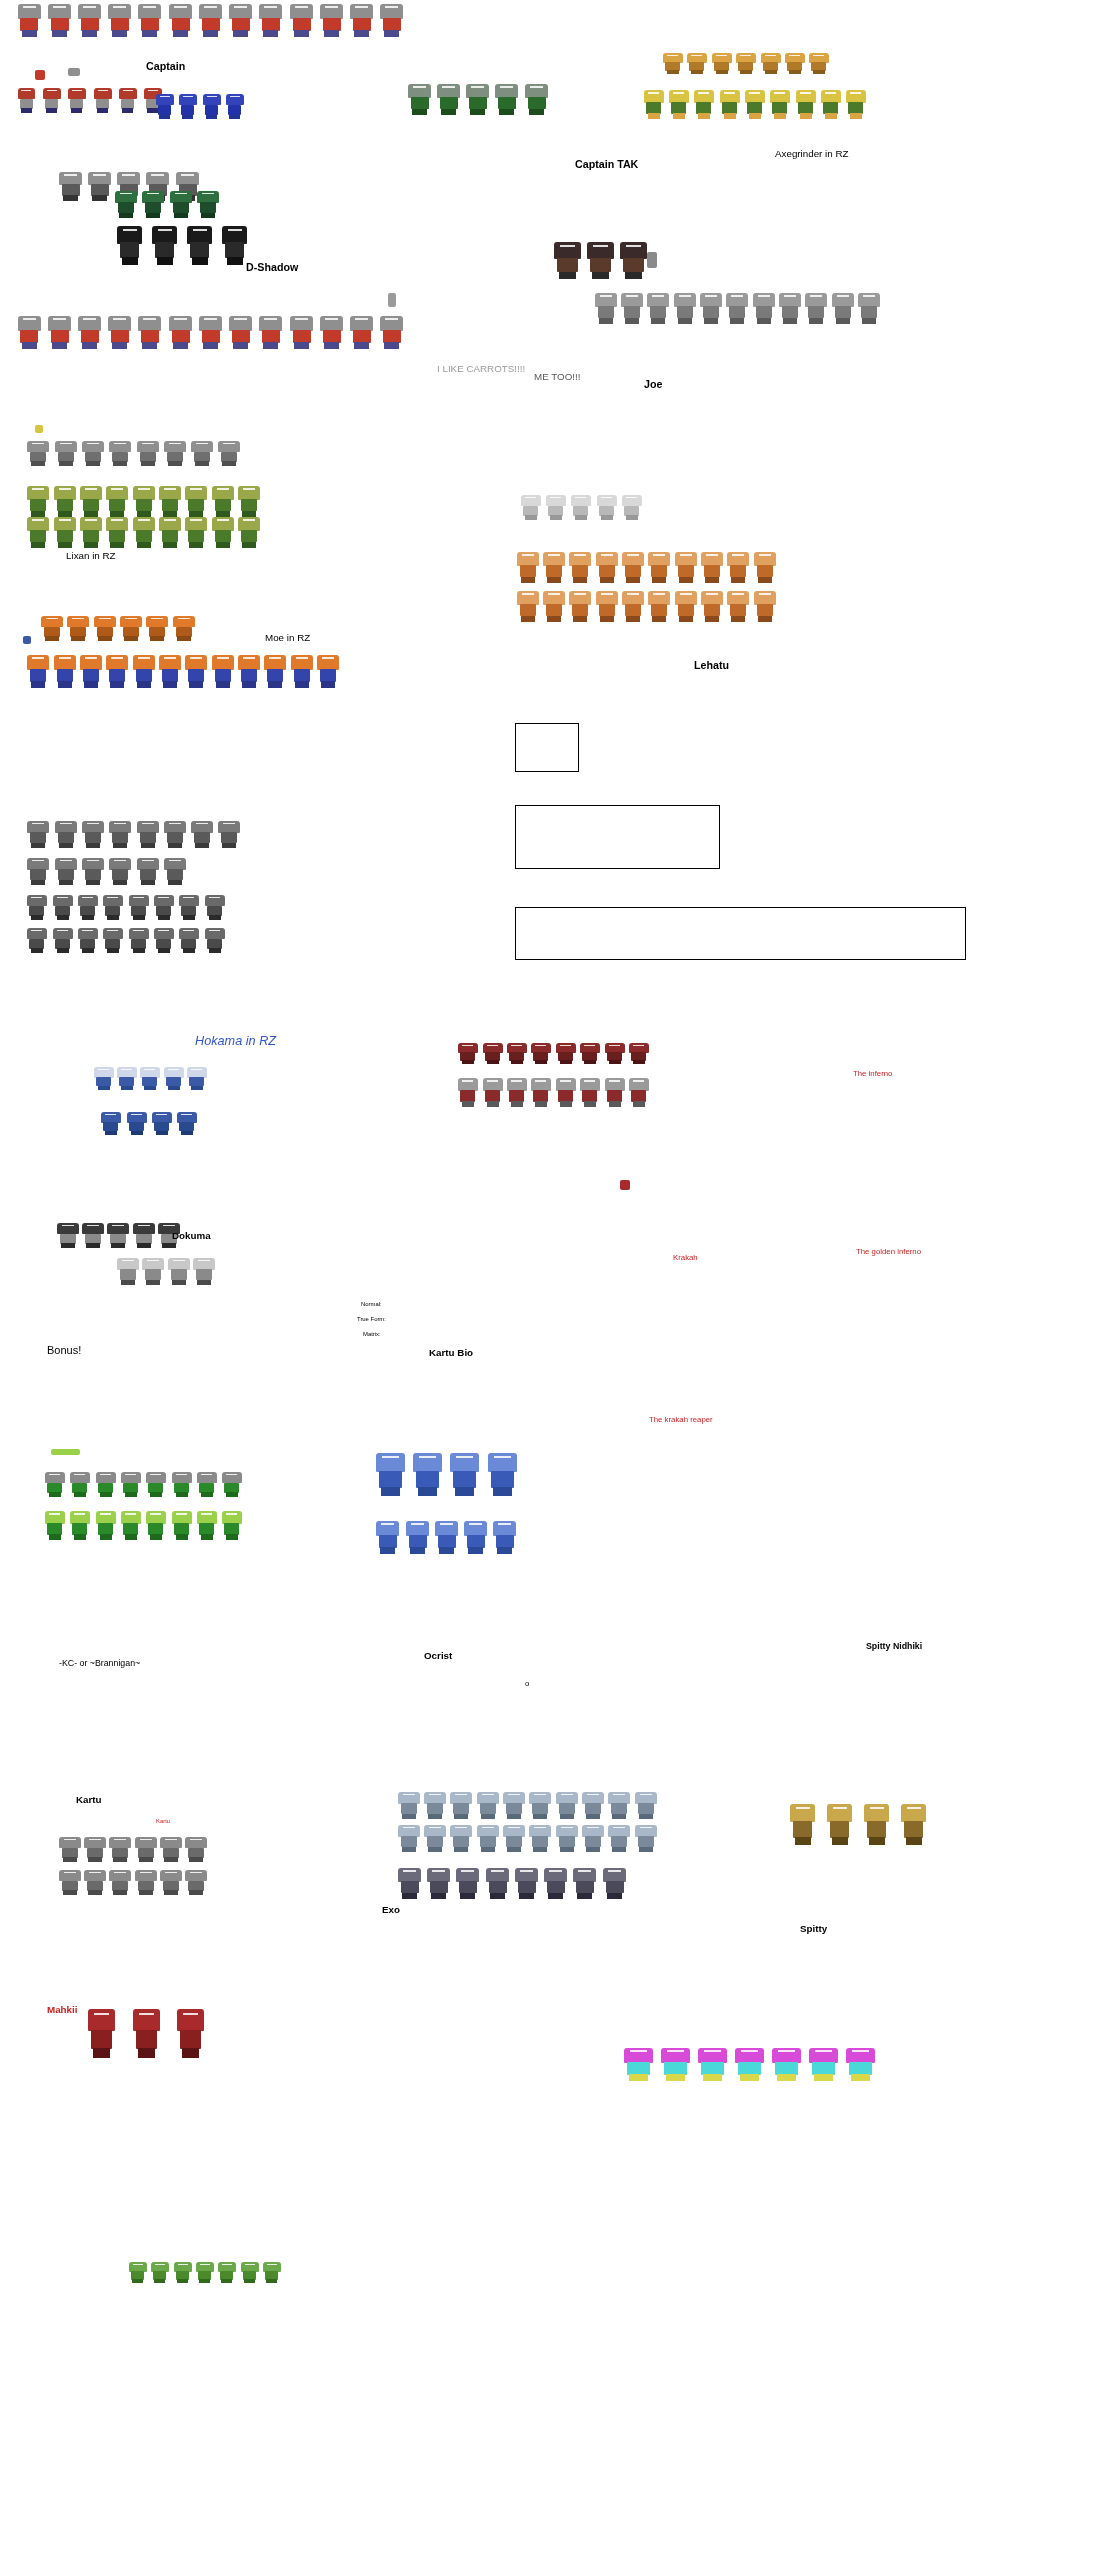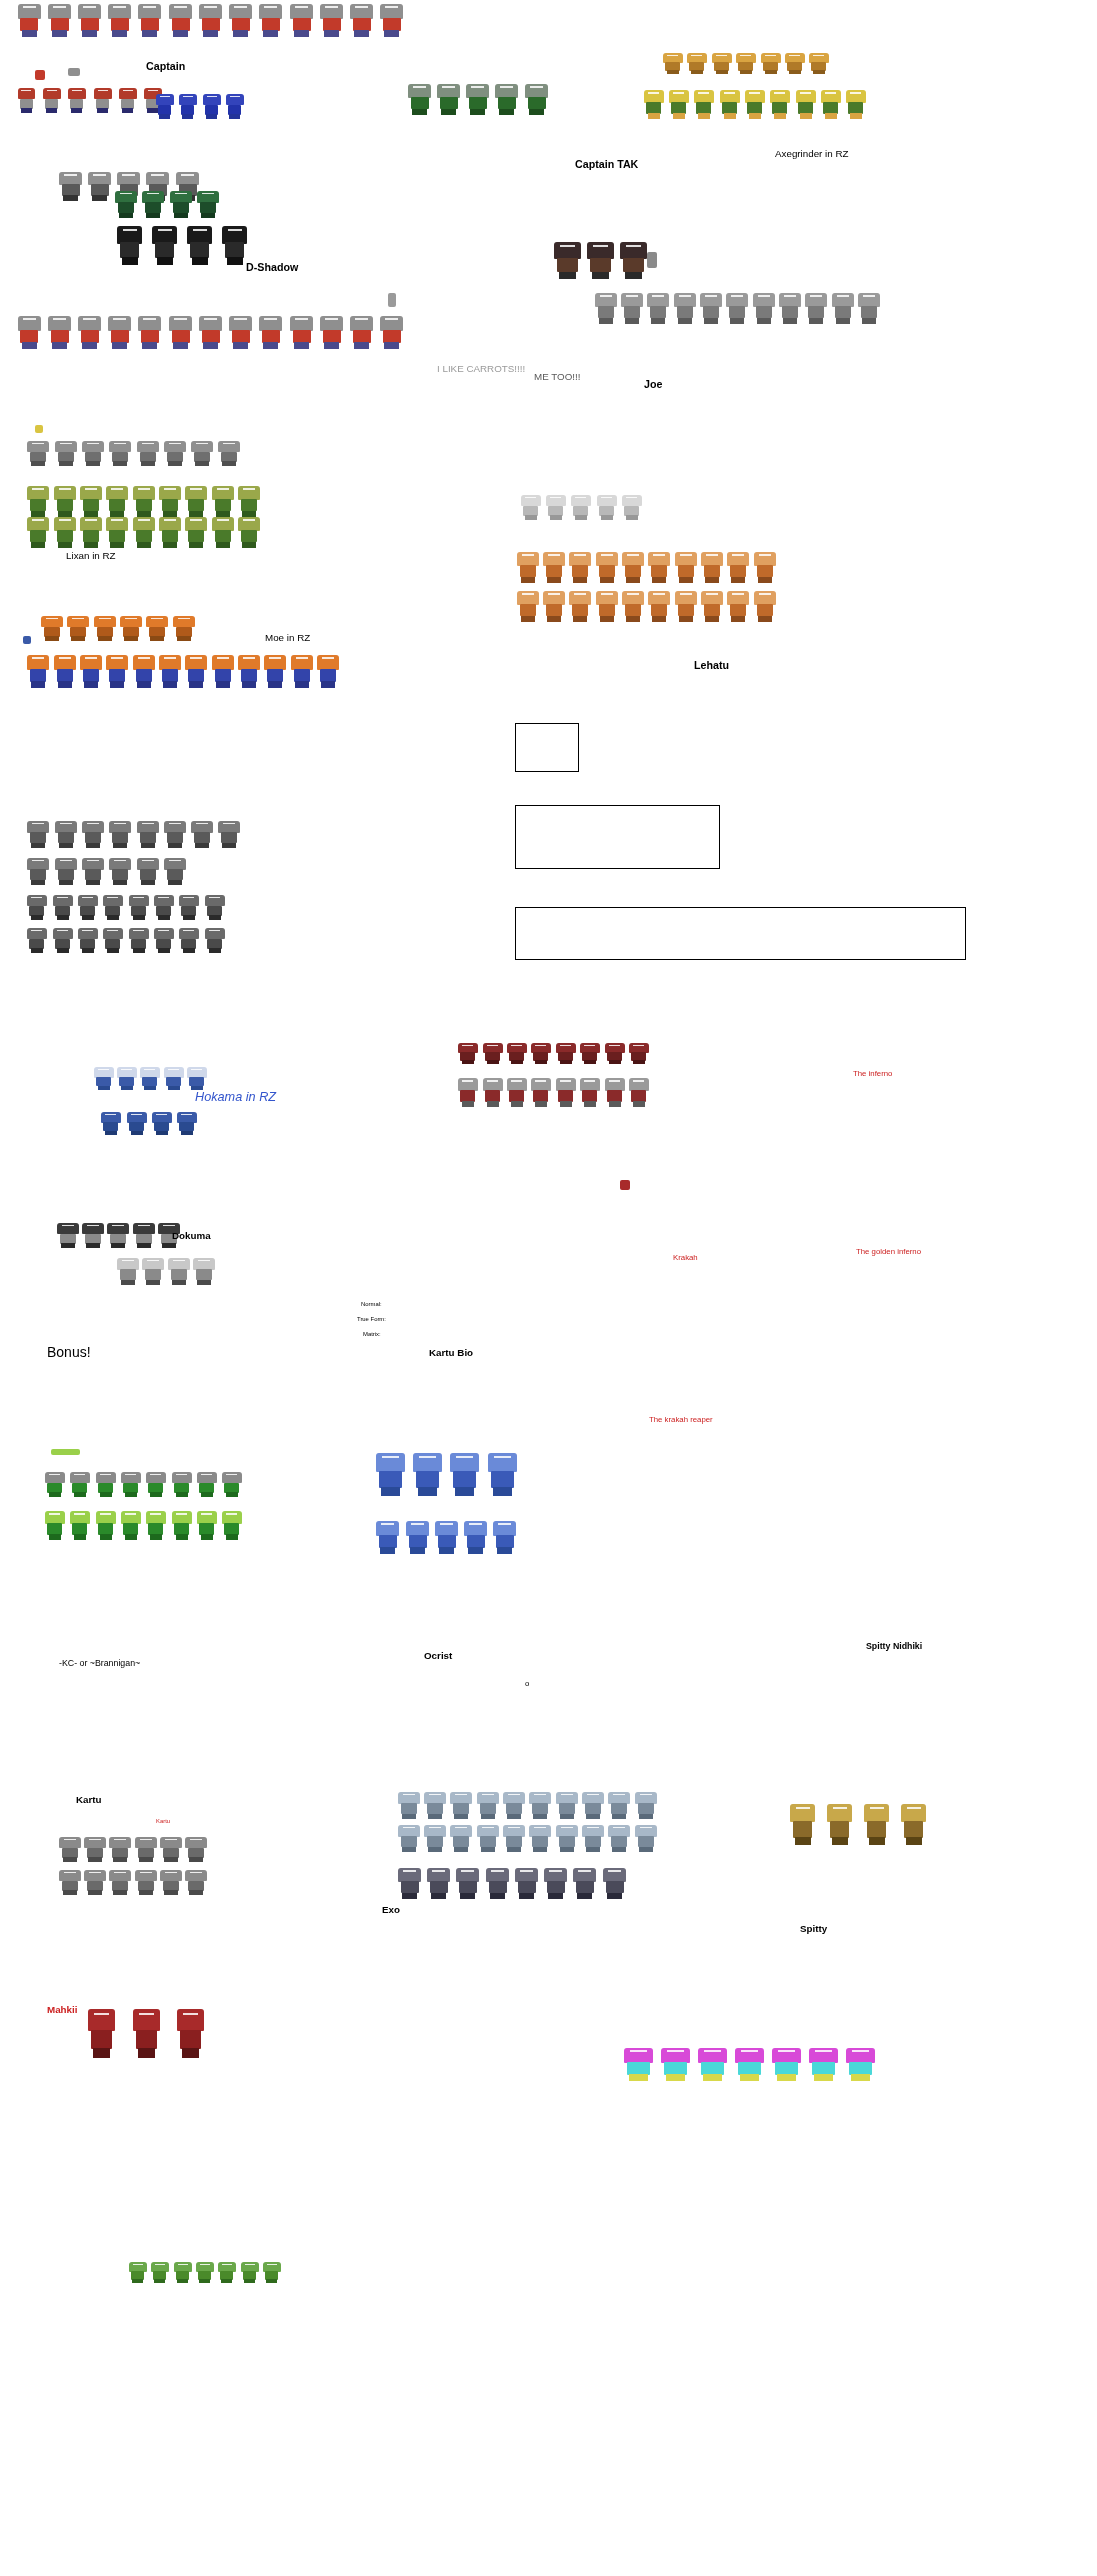--- a/index.html
+++ b/index.html
@@ -2253,23 +2253,23 @@
     <div class="lbl b" style="left: 146px; top: 60px; color: rgb(0, 0, 0); font-size: 10.7px;">Captain</div>
     <div class="lbl b" style="left: 575px; top: 158px; color: rgb(0, 0, 0); font-size: 10.7px;">Captain TAK</div>
     <div class="lbl" style="left: 775px; top: 148px; color: rgb(0, 0, 0); font-size: 9.8px;">Axegrinder in RZ</div>
     <div class="lbl b" style="left: 246px; top: 261px; color: rgb(0, 0, 0); font-size: 10.7px;">D-Shadow</div>
     <div class="lbl b" style="left: 644px; top: 378px; color: rgb(0, 0, 0); font-size: 10.7px;">Joe</div>
     <div class="lbl" style="left: 437px; top: 363px; color: rgb(154, 154, 154); font-size: 9.8px;">I LIKE CARROTS!!!!</div>
     <div class="lbl" style="left: 534px; top: 371px; color: rgb(90, 90, 90); font-size: 9.8px;">ME TOO!!!</div>
     <div class="lbl" style="left: 66px; top: 550px; color: rgb(0, 0, 0); font-size: 9.8px;">Lixan in RZ</div>
     <div class="lbl" style="left: 265px; top: 632px; color: rgb(0, 0, 0); font-size: 9.8px;">Moe in RZ</div>
     <div class="lbl b" style="left: 694px; top: 659px; color: rgb(0, 0, 0); font-size: 10.7px;">Lehatu</div>
-    <div class="lbl i" style="left: 195px; top: 1090px; color: rgb(51, 85, 204); font-size: 12.7px; font-style: italic;">Hokama in RZ</div>
+    <div class="lbl i" style="left: 195px; top: 1034px; color: rgb(51, 85, 204); font-size: 12.7px; font-style: italic;">Hokama in RZ</div>
     <div class="lbl b" style="left: 172px; top: 1230px; color: rgb(0, 0, 0); font-size: 9.8px;">Dokuma</div>
-    <div class="lbl" style="left: 47px; top: 1344px; color: rgb(0, 0, 0); font-size: 14px;">Bonus!</div>
+    <div class="lbl" style="left: 47px; top: 1344px; color: rgb(0, 0, 0); font-size: 11px;">Bonus!</div>
     <div class="lbl b" style="left: 429px; top: 1347px; color: rgb(0, 0, 0); font-size: 9.8px;">Kartu Bio</div>
     <div class="lbl" style="left: 361px; top: 1301px; color: rgb(0, 0, 0); font-size: 5.9px;">Normal:</div>
     <div class="lbl" style="left: 357px; top: 1316px; color: rgb(0, 0, 0); font-size: 5.9px;">True Form:</div>
     <div class="lbl" style="left: 363px; top: 1331px; color: rgb(0, 0, 0); font-size: 5.9px;">Matrix:</div>
     <div class="lbl" style="left: 853px; top: 1069px; color: rgb(204, 32, 32); font-size: 7.8px;">The inferno</div>
     <div class="lbl" style="left: 673px; top: 1253px; color: rgb(204, 32, 32); font-size: 7.8px;">Krakah</div>
     <div class="lbl" style="left: 856px; top: 1247px; color: rgb(204, 32, 32); font-size: 7.8px;">The golden inferno</div>
     <div class="lbl" style="left: 649px; top: 1415px; color: rgb(204, 32, 32); font-size: 7.8px;">The krakah reaper</div>
     <div class="lbl" style="left: 59px; top: 1658px; color: rgb(0, 0, 0); font-size: 8.8px;">-KC- or ~Brannigan~</div>
     <div class="lbl b" style="left: 424px; top: 1650px; color: rgb(0, 0, 0); font-size: 9.8px;">Ocrist</div>

